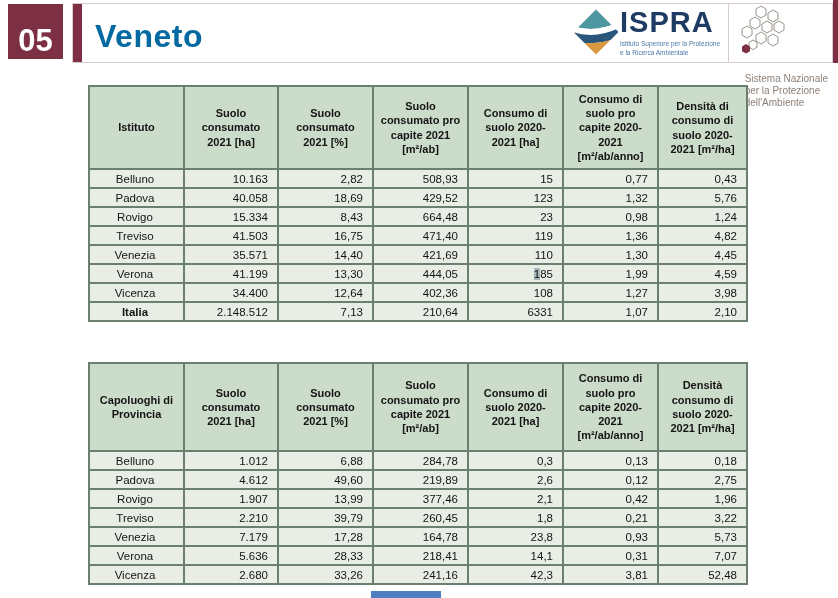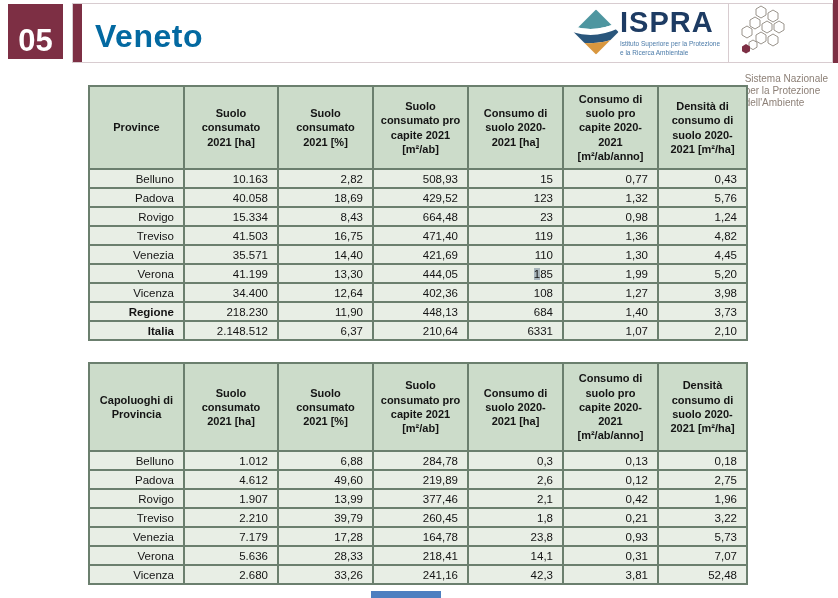--- a/index.html
+++ b/index.html
@@ -48,21 +48,21 @@
   table.grid col.c6 { width:89px; }
   table.grid th, table.grid td { border:2px solid #6b7f6e; color:#141414; }
   table.grid { border:2px solid #51684f; }
   table.grid th { background:#ccdcca; font-size:11px; font-weight:bold;
                   text-align:center; vertical-align:middle; line-height:1.3;
                   padding:3px 5px; }
   #t1 th { height:83px; }
   #t2 th { height:88px; }
   table.grid td { background:#e8eee5; font-size:11.5px; height:19px;
                   padding:1px 9px 1px 6px; white-space:nowrap; }
-  td.lbl { text-align:right; padding-left:6px;margin-left:37px; }
+  td.lbl { text-align:center; padding-left:6px;margin-left:37px; }
   td.num { text-align:right; }
   tr.bold td.lbl { font-weight:bold; }
   span.char-hl { background:#a9b6bc; }
 
   .bottom-blue { position:absolute; left:371px; top:591px; width:70px; height:7px;
                  background:#4d7fc0; }
 </style>
 </head>
 <body>
 
@@ -136,21 +136,21 @@
           <col class="c0">
           <col class="c1">
           <col class="c2">
           <col class="c3">
           <col class="c4">
           <col class="c5">
           <col class="c6">
         </colgroup>
         <thead>
           <tr>
-            <th>Province</th>
+            <th>Istituto</th>
             <th>Suolo consumato 2021 [ha]</th>
             <th>Suolo consumato 2021 [%]</th>
             <th>Suolo consumato pro capite 2021 [m²/ab]</th>
             <th>Consumo di suolo 2020-2021 [ha]</th>
             <th>Consumo di suolo pro capite 2020-2021 [m²/ab/anno]</th>
             <th>Densità di consumo di suolo 2020-2021 [m²/ha]</th>
           </tr>
         </thead>
         <tbody>
           <tr>
@@ -198,44 +198,35 @@
             <td class="num">1,30</td>
             <td class="num">4,45</td>
           </tr>
           <tr>
             <td class="lbl">Verona</td>
             <td class="num">41.199</td>
             <td class="num">13,30</td>
             <td class="num">444,05</td>
             <td class="num"><span class="char-hl">1</span>85</td>
             <td class="num">1,99</td>
-            <td class="num">5,20</td>
+            <td class="num">4,59</td>
           </tr>
           <tr>
             <td class="lbl">Vicenza</td>
             <td class="num">34.400</td>
             <td class="num">12,64</td>
             <td class="num">402,36</td>
             <td class="num">108</td>
             <td class="num">1,27</td>
             <td class="num">3,98</td>
           </tr>
           <tr class="bold">
-            <td class="lbl">Regione</td>
-            <td class="num">218.230</td>
-            <td class="num">11,90</td>
-            <td class="num">448,13</td>
-            <td class="num">684</td>
-            <td class="num">1,40</td>
-            <td class="num">3,73</td>
-          </tr>
-          <tr class="bold">
             <td class="lbl">Italia</td>
             <td class="num">2.148.512</td>
-            <td class="num">6,37</td>
+            <td class="num">7,13</td>
             <td class="num">210,64</td>
             <td class="num">6331</td>
             <td class="num">1,07</td>
             <td class="num">2,10</td>
           </tr>
         </tbody>
       </table>
     </div>
   <div id="t2" class="tbl-wrap">
       <table class="grid">

